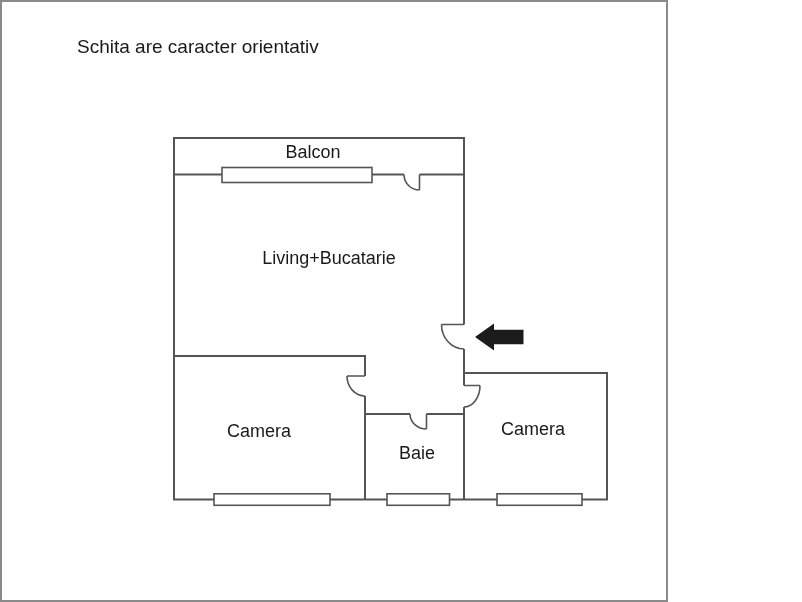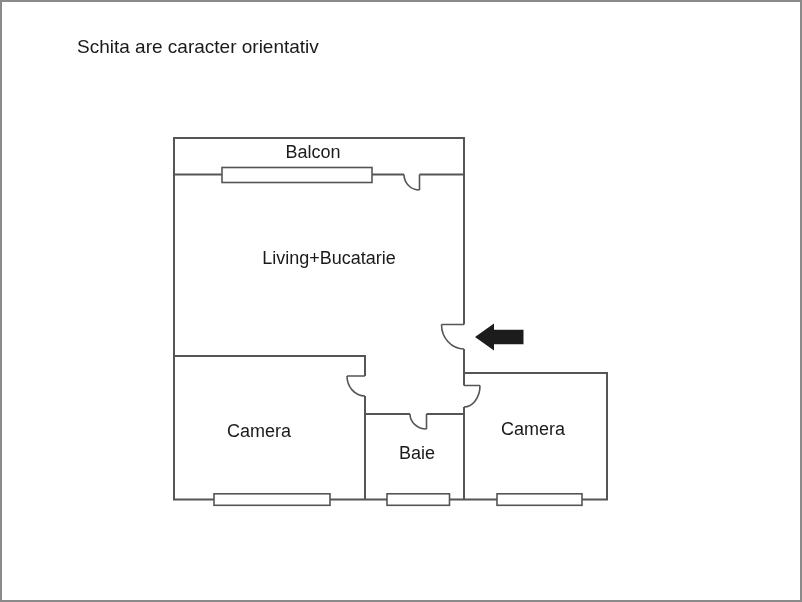--- a/index.html
+++ b/index.html
@@ -3,21 +3,21 @@
 <meta charset="utf-8">
 <style>
   html, body {
     margin: 0;
     padding: 0;
     background: #ffffff;
     font-family: "Liberation Sans", sans-serif;
   }
   .canvas {
     position: relative;
-    width: 802px;
+    width: 668px;
     height: 602px;
     box-sizing: border-box;
     border: 2px solid #8a8a8a;
     background: #ffffff;
     overflow: hidden;
   }
   .plan-svg {
     position: absolute;
     left: 0;
     top: 0;

